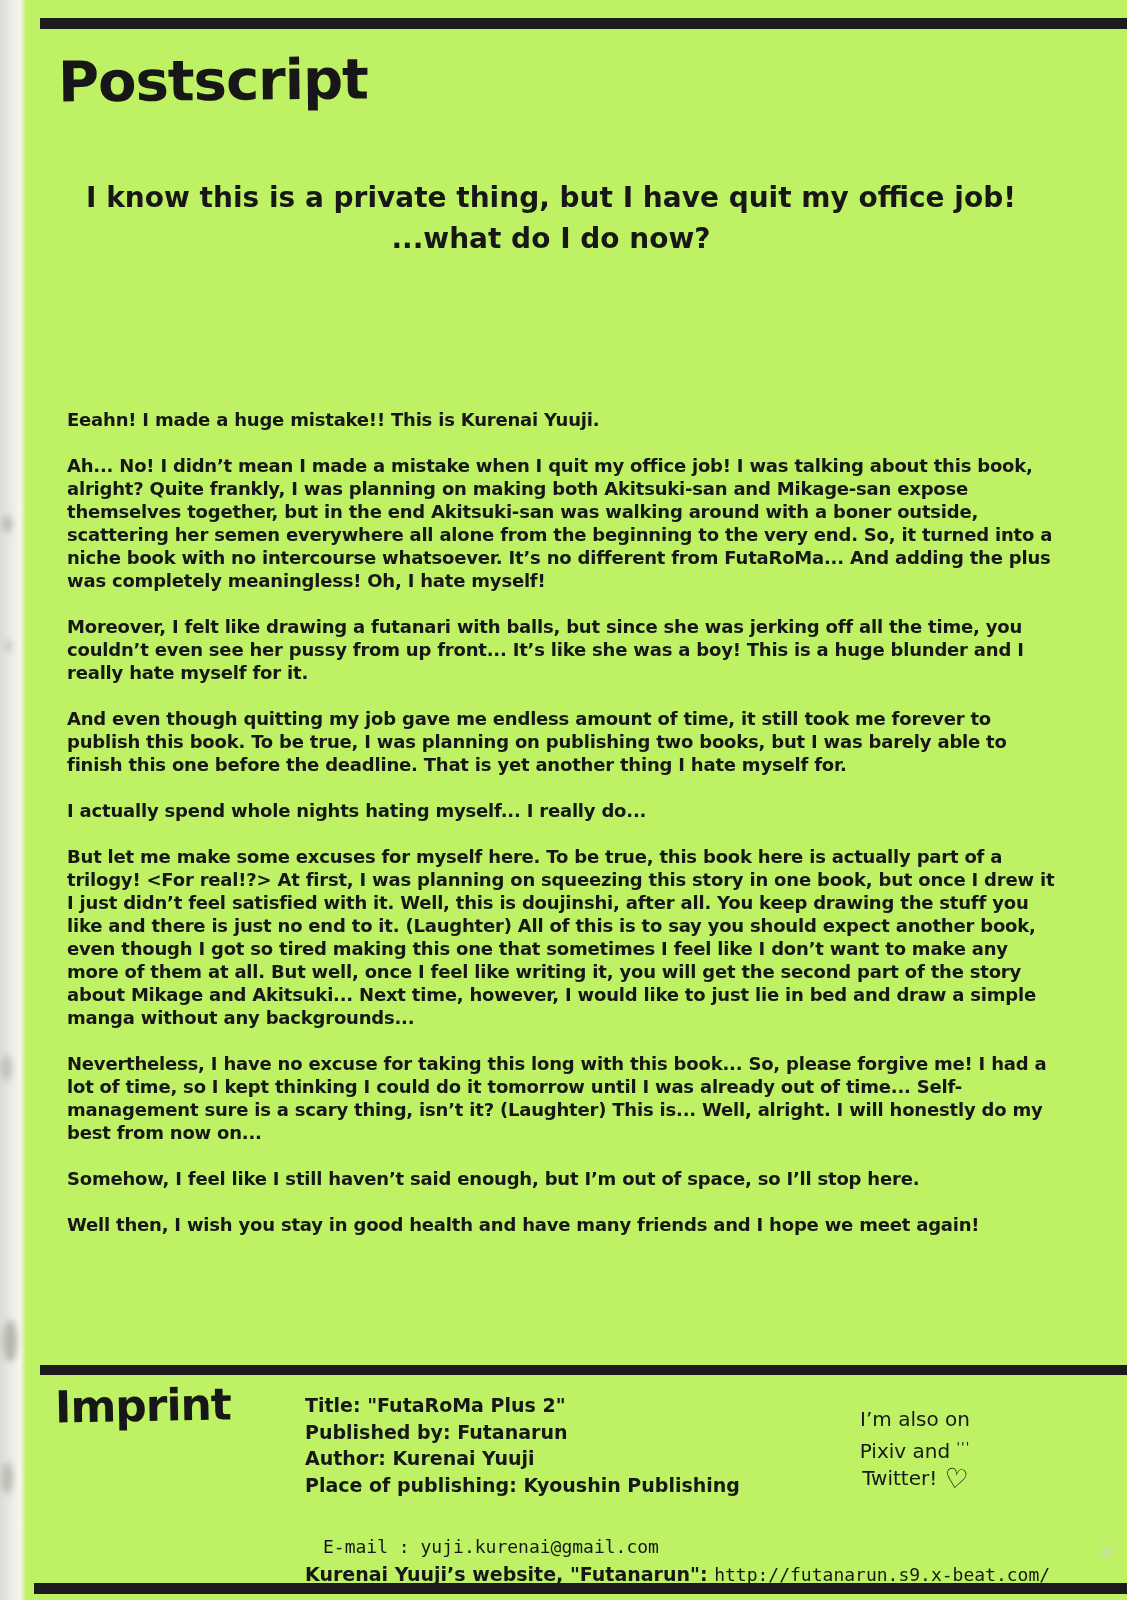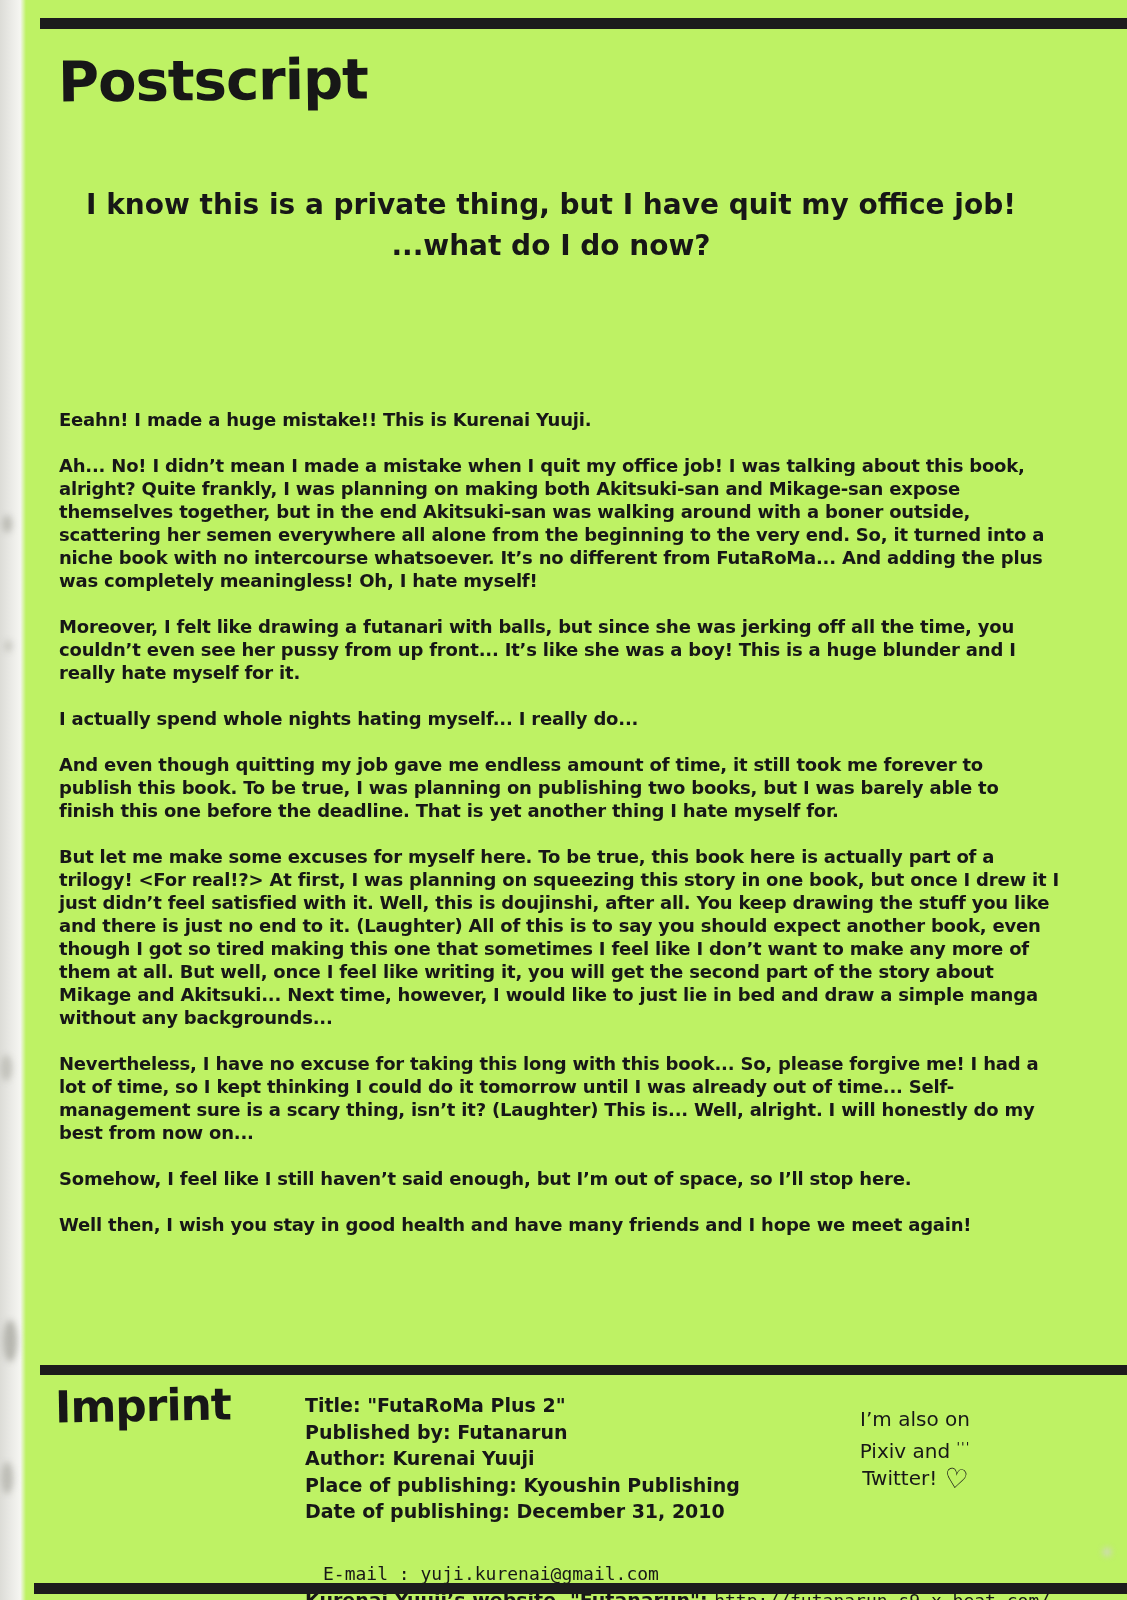--- a/index.html
+++ b/index.html
@@ -32,29 +32,29 @@
   .top-rule        { left: 40px; right: 0; top: 18px;   height: 11px; }
   .imprint-top-rule{ left: 40px; right: 0; top: 1365px; height: 10px; }
   .bottom-rule     { left: 34px; right: 0; top: 1583px; height: 11px; }
 
   .title {
     position: absolute; left: 58px; top: 48px; margin: 0;
     font-size: 56px; font-weight: bold; letter-spacing: -1px;
     transform: rotate(-0.6deg);
   }
   .subtitle {
-    position: absolute; left: 0; right: 25px; top: 184px;
+    position: absolute; left: 0; right: 25px; top: 177px;
     text-align: center; font-size: 28px; font-weight: bold; line-height: 41px;
   }
   .body-text {
     position: absolute; left: 55px; top: 408px; width: 1005px;
     font-size: 18px; font-weight: bold; line-height: 23px;
     letter-spacing: -0.2px;
   }
-  .body-text p { margin: 0 0 23px 4px; }
+  .body-text p { margin: 0 0 23px 12px; }
 
   .imprint-title {
     position: absolute; left: 55px; top: 1380px; margin: 0;
     font-size: 44px; font-weight: bold; letter-spacing: -1px;
     transform: rotate(-1deg);
   }
   .imprint-details {
     position: absolute; left: 305px; top: 1392px;
     font-size: 19px; font-weight: bold; line-height: 26.5px;
     white-space: nowrap;
@@ -96,38 +96,37 @@
 
   <div class="subtitle">
     <div>I know this is a private thing, but I have quit my office job!</div>
     <div>...what do I do now?</div>
   </div>
 
   <div class="body-text">
     <p>Eeahn! I made a huge mistake!! This is Kurenai Yuuji.</p>
     <p>Ah... No! I didn’t mean I made a mistake when I quit my office job! I was talking about this book, alright? Quite frankly, I was planning on making both Akitsuki-san and Mikage-san expose themselves together, but in the end Akitsuki-san was walking around with a boner outside, scattering her semen everywhere all alone from the beginning to the very end. So, it turned into a niche book with no intercourse whatsoever. It’s no different from FutaRoMa... And adding the plus was completely meaningless! Oh, I hate myself!</p>
     <p>Moreover, I felt like drawing a futanari with balls, but since she was jerking off all the time, you couldn’t even see her pussy from up front... It’s like she was a boy! This is a huge blunder and I really hate myself for it.</p>
+    <p>And even though quitting my job gave me endless amount of time, it still took me forever to publish this book. To be true, I was planning on publishing two books, but I was barely able to finish this one before the deadline. That is yet another thing I hate myself for.</p>
     <p>I actually spend whole nights hating myself... I really do...</p>
-    <p>And even though quitting my job gave me endless amount of time, it still took me forever to publish this book. To be true, I was planning on publishing two books, but I was barely able to finish this one before the deadline. That is yet another thing I hate myself for.</p>
     <p>But let me make some excuses for myself here. To be true, this book here is actually part of a trilogy! &lt;For real!?&gt; At first, I was planning on squeezing this story in one book, but once I drew it I just didn’t feel satisfied with it. Well, this is doujinshi, after all. You keep drawing the stuff you like and there is just no end to it. (Laughter) All of this is to say you should expect another book, even though I got so tired making this one that sometimes I feel like I don’t want to make any more of them at all. But well, once I feel like writing it, you will get the second part of the story about Mikage and Akitsuki... Next time, however, I would like to just lie in bed and draw a simple manga without any backgrounds...</p>
     <p>Nevertheless, I have no excuse for taking this long with this book... So, please forgive me! I had a lot of time, so I kept thinking I could do it tomorrow until I was already out of time... Self-management sure is a scary thing, isn’t it? (Laughter) This is... Well, alright. I will honestly do my best from now on...</p>
     <p>Somehow, I feel like I still haven’t said enough, but I’m out of space, so I’ll stop here.</p>
     <p>Well then, I wish you stay in good health and have many friends and I hope we meet again!</p>
   </div>
 
   <div class="rule imprint-top-rule"></div>
 
   <h2 class="imprint-title">Imprint</h2>
 
   <div class="imprint-details">
     <div>Title: "FutaRoMa Plus 2"</div>
     <div>Published by: Futanarun</div>
     <div>Author: Kurenai Yuuji</div>
     <div>Place of publishing: Kyoushin Publishing</div>
-    <div>Date of publishing: December 31, 2010</div>
     <div class="mono email-line">E-mail : yuji.kurenai@gmail.com</div>
     <div>
       <span>Kurenai Yuuji’s website, "Futanarun":</span>
       <span class="mono">http://futanarun.s9.x-beat.com/</span>
     </div>
   </div>
 
   <div class="social">
     <div>I’m also on</div>
     <div>

